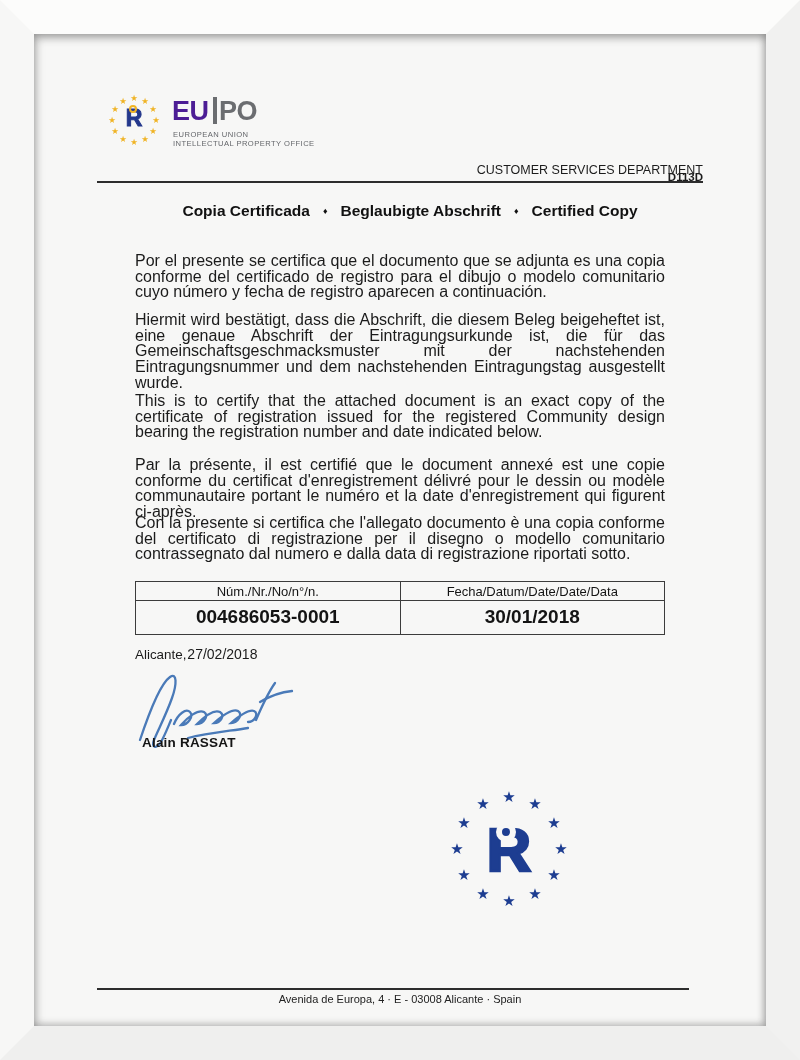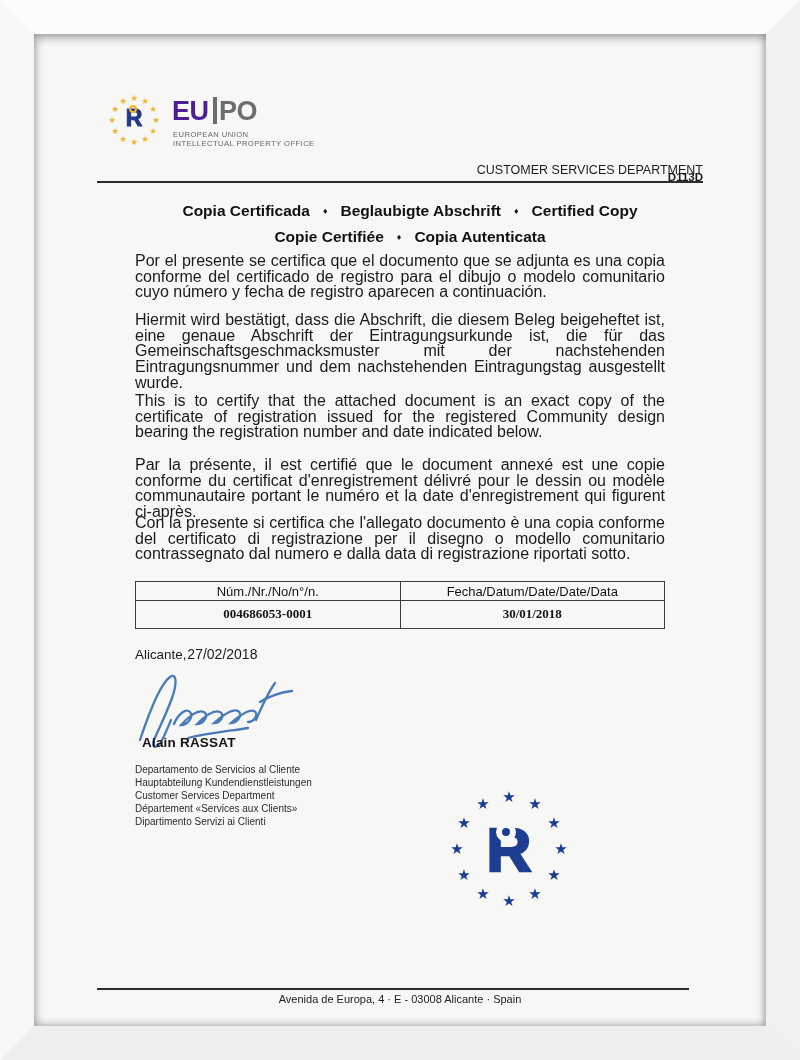--- a/index.html
+++ b/index.html
@@ -55,21 +55,21 @@
   .doc-title .sep { font-size:9px; margin:0 13px; vertical-align:2px; }
 
   
   .para { left:101px; width:530px; text-align:justify; font-size:16px; line-height:15.7px; color:#1b1b1b; }
   .p0 { top:219px; } .p1 { top:278px; } .p2 { top:359px; } .p3 { top:423px; } .p4 { top:481px; }
 
   
   .reg-table { left:101px; top:547px; width:530px; border-collapse:collapse; }
   .reg-table td { border:1.5px solid #3c3c3c; text-align:center; color:#141414; }
   .reg-table .th { font-size:13px; padding:2px 0 1px; }
-  .reg-table .val { font-size:13px; font-weight:700; padding:5px 0 6px;font-family:Liberation Serif, serif; }
+  .reg-table .val { font-size:19px; font-weight:700; padding:5px 0 6px; }
 
   
   .place-date { left:101px; top:612px; font-size:13.4px; color:#1b1b1b; }
   .place-date .date { margin-left:1px; font-size:14px; }
   .sig { left:96px; top:630px; }
   .signer { left:101px; top:701px; font-size:13.5px; font-weight:700; color:#151515; letter-spacing:.2px;margin-left:7px; }
   .depts { left:101px; top:729px; font-size:10px; line-height:13px; color:#2c2c2c; }
 
   
   .seal { left:412px; top:752px; width:126px; height:126px; }
@@ -121,23 +121,20 @@
     </div>
 
     <div class="hdr-dept">CUSTOMER SERVICES DEPARTMENT</div>
     <div class="hdr-rule"></div>
     <div class="hdr-code">D113D</div>
 
     <div class="doc-title">
       <div>
         <span>Copia Certificada</span><span class="sep">♦</span><span>Beglaubigte Abschrift</span><span class="sep">♦</span><span>Certified Copy</span>
       </div>
-      <div>
-        <span>Copie Certifiée</span><span class="sep">♦</span><span>Copia Autenticata</span>
-      </div>
     </div>
 
     <p class="para p0">Por el presente se certifica que el documento que se adjunta es una copia conforme del certificado de registro para el dibujo o modelo comunitario cuyo número y fecha de registro aparecen a continuación.</p>
     <p class="para p1">Hiermit wird bestätigt, dass die Abschrift, die diesem Beleg beigeheftet ist, eine genaue Abschrift der Eintragungsurkunde ist, die für das Gemeinschaftsgeschmacksmuster mit der nachstehenden Eintragungsnummer und dem nachstehenden Eintragungstag ausgestellt wurde.</p>
     <p class="para p2">This is to certify that the attached document is an exact copy of the certificate of registration issued for the registered Community design bearing the registration number and date indicated below.</p>
     <p class="para p3">Par la présente, il est certifié que le document annexé est une copie conforme du certificat d'enregistrement délivré pour le dessin ou modèle communautaire portant le numéro et la date d'enregistrement qui figurent ci-après.</p>
     <p class="para p4">Con la presente si certifica che l'allegato documento è una copia conforme del certificato di registrazione per il disegno o modello comunitario contrassegnato dal numero e dalla data di registrazione riportati sotto.</p>
 
     <table class="reg-table">
       <tbody>
@@ -161,27 +158,20 @@
         <path d="M10,76 C18,52 30,20 40,13 C47,8 47,20 42,34 C36,51 28,66 24,76 C21,83 26,86 31,78 C35,71 38,63 41,56"></path>
         <path d="M44,60 C48,50 56,44 60,48 C64,52 58,61 51,61 C58,53 68,45 74,48 C79,51 74,60 67,60 C74,53 84,45 90,48 C95,51 91,59 84,59 C92,52 102,44 108,47 C113,50 108,59 101,59 C108,53 118,45 124,47 C129,49 125,58 118,58"></path>
         <path d="M126,56 C132,42 140,26 145,19"></path>
         <path d="M130,38 C140,32 152,28 162,27"></path>
         <path d="M58,74 C78,69 100,67 118,64"></path>
       </g>
     </svg>
 
     <div class="signer">Alain RASSAT</div>
 
-    <div class="depts">
-      <div>Departamento de Servicios al Cliente</div>
-      <div>Hauptabteilung Kundendienstleistungen</div>
-      <div>Customer Services Department</div>
-      <div>Département «Services aux Clients»</div>
-      <div>Dipartimento Servizi ai Clienti</div>
-    </div>
 
     <div class="seal">
       <div class="stars seal-stars">
         <span></span>
           <span></span>
           <span></span>
           <span></span>
           <span></span>
           <span></span>
           <span></span>

